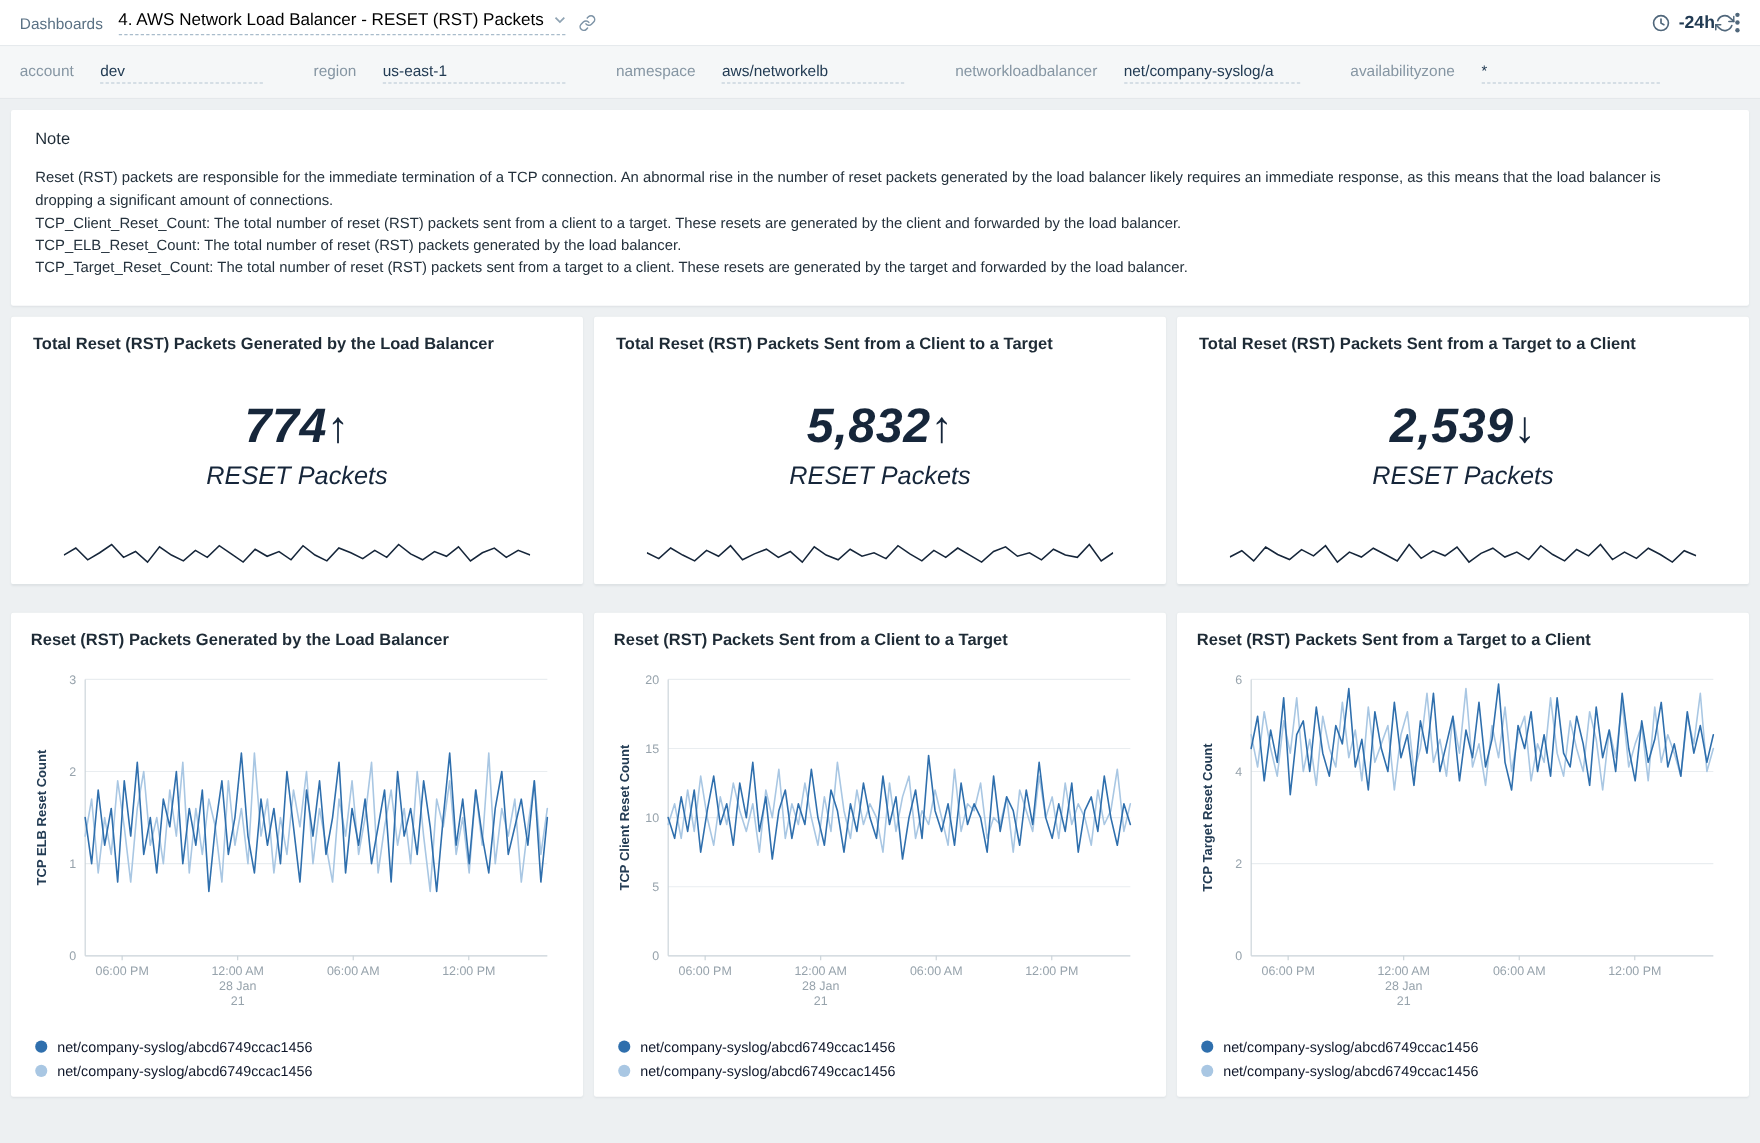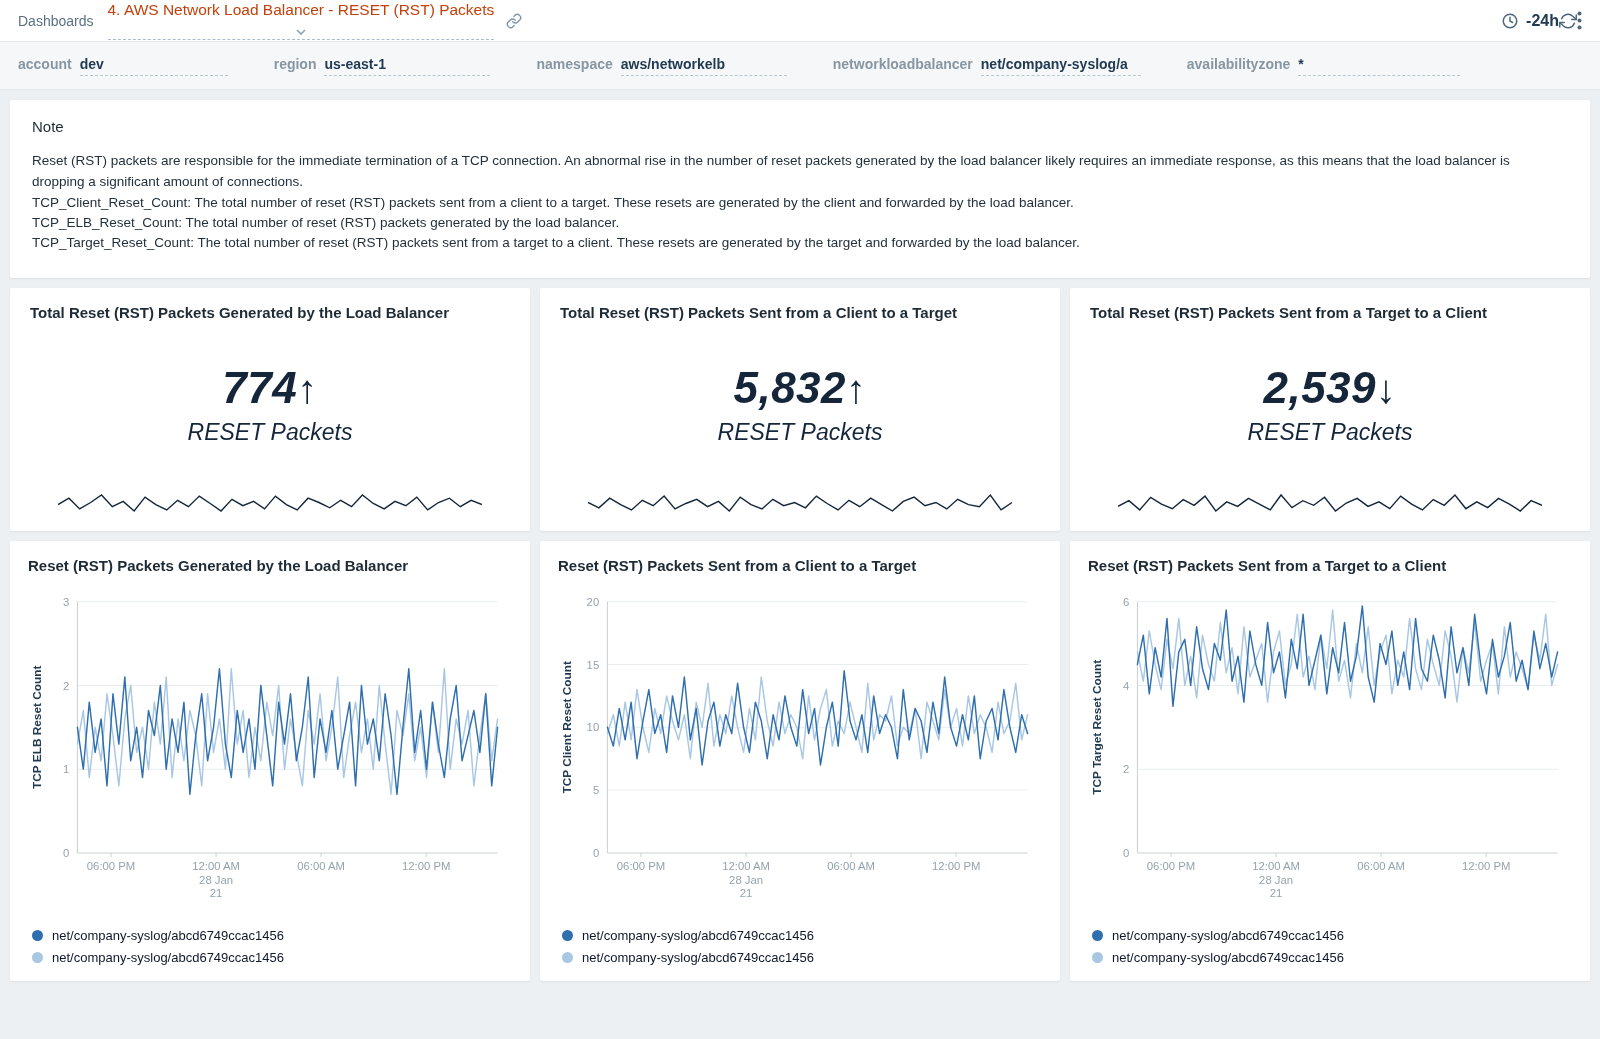--- a/index.html
+++ b/index.html
@@ -14,39 +14,39 @@
 
   
   .topbar {
     height:42px; background:#ffffff;
     display:flex; align-items:center;
     padding:0 18px; border-bottom:1px solid #e4e8eb;
   }
   .breadcrumb { color:#5a7184; font-size:14px; margin-right:14px; cursor:pointer; }
   .title-wrap { display:flex; align-items:center; gap:8px; }
   .dash-title {
-    font-size:15.5px; color:#c2410c;
+    font-size:15.5px; color:#000000;
     border-bottom:1px dashed #a9bccb; padding-bottom:3px;
-    display:inline-flex; align-items:center; gap:10px; cursor:pointer;flex-direction:column;
+    display:inline-flex; align-items:center; gap:10px; cursor:pointer;
   }
   .chev { color:#8fa3b3; font-size:11px; }
   .icon { display:inline-flex; align-items:center; justify-content:center; }
   .icon svg { display:block; }
   .link-ic { color:#7d93a6; cursor:pointer; margin-left:4px; }
   .topbar-right { margin-left:auto; display:flex; align-items:center; }
   .time-range { display:flex; align-items:center; gap:7px; color:#223b53; font-size:16px; font-weight:bold; cursor:pointer; }
   .time-range .icon, .refresh-btn, .kebab-btn { color:#50677b; cursor:pointer; }
 
   
   .filterbar {
     height:48px; background:#f5f7f8;
     display:flex; align-items:center; gap:46px;
     padding:0 18px; border-bottom:1px solid #e4e8eb;
   }
-  .filter { display:flex; align-items:baseline; gap:8px; cursor:pointer;font-weight:bold; }
+  .filter { display:flex; align-items:baseline; gap:24px; cursor:pointer; }
   .filter .flabel { color:#8696a3; font-size:14px; }
   .filter .fvalue {
     color:#223b53; font-size:14px;
     border-bottom:1px dashed #b6c6d2; padding-bottom:3px;
     white-space:nowrap; overflow:hidden; text-overflow:ellipsis; display:inline-block;
   }
   .fv-account { width:148px; }
   .fv-region { width:166px; }
   .fv-namespace { width:166px; }
   .fv-nlb { width:160px; }
@@ -60,21 +60,21 @@
   }
 
   .note-card { padding:18px 22px 24px; margin-bottom:10px; }
   .note-title { font-size:15px; font-weight:normal; color:#1e2b36; margin-bottom:16px; }
   .note-para { font-size:13.5px; color:#24313c; line-height:1.55; max-width:1520px; }
   .note-line { font-size:13.5px; color:#24313c; line-height:1.5; }
 
   .stats-row, .charts-row {
     display:grid; grid-template-columns:repeat(3,1fr); gap:10px;
   }
-  .stats-row { margin-bottom:10px; }
+  .stats-row { margin-bottom:26px; }
 
   .stat-card { padding:16px 20px 14px; height:243px; display:flex; flex-direction:column; }
   .panel-title {
     font-size:15px; font-weight:bold; color:#1e2b36;
     white-space:nowrap; overflow:hidden; text-overflow:ellipsis;
   }
   .stat-body { flex:1; display:flex; flex-direction:column; align-items:center; justify-content:center;font-style:italic; }
   .stat-value { font-size:44px; font-weight:bold; color:#16263a; letter-spacing:0.5px; }
   .stat-arrow { font-weight:normal; font-size:40px; }
   .stat-unit { font-size:23px; color:#16263a; margin-top:6px; }

